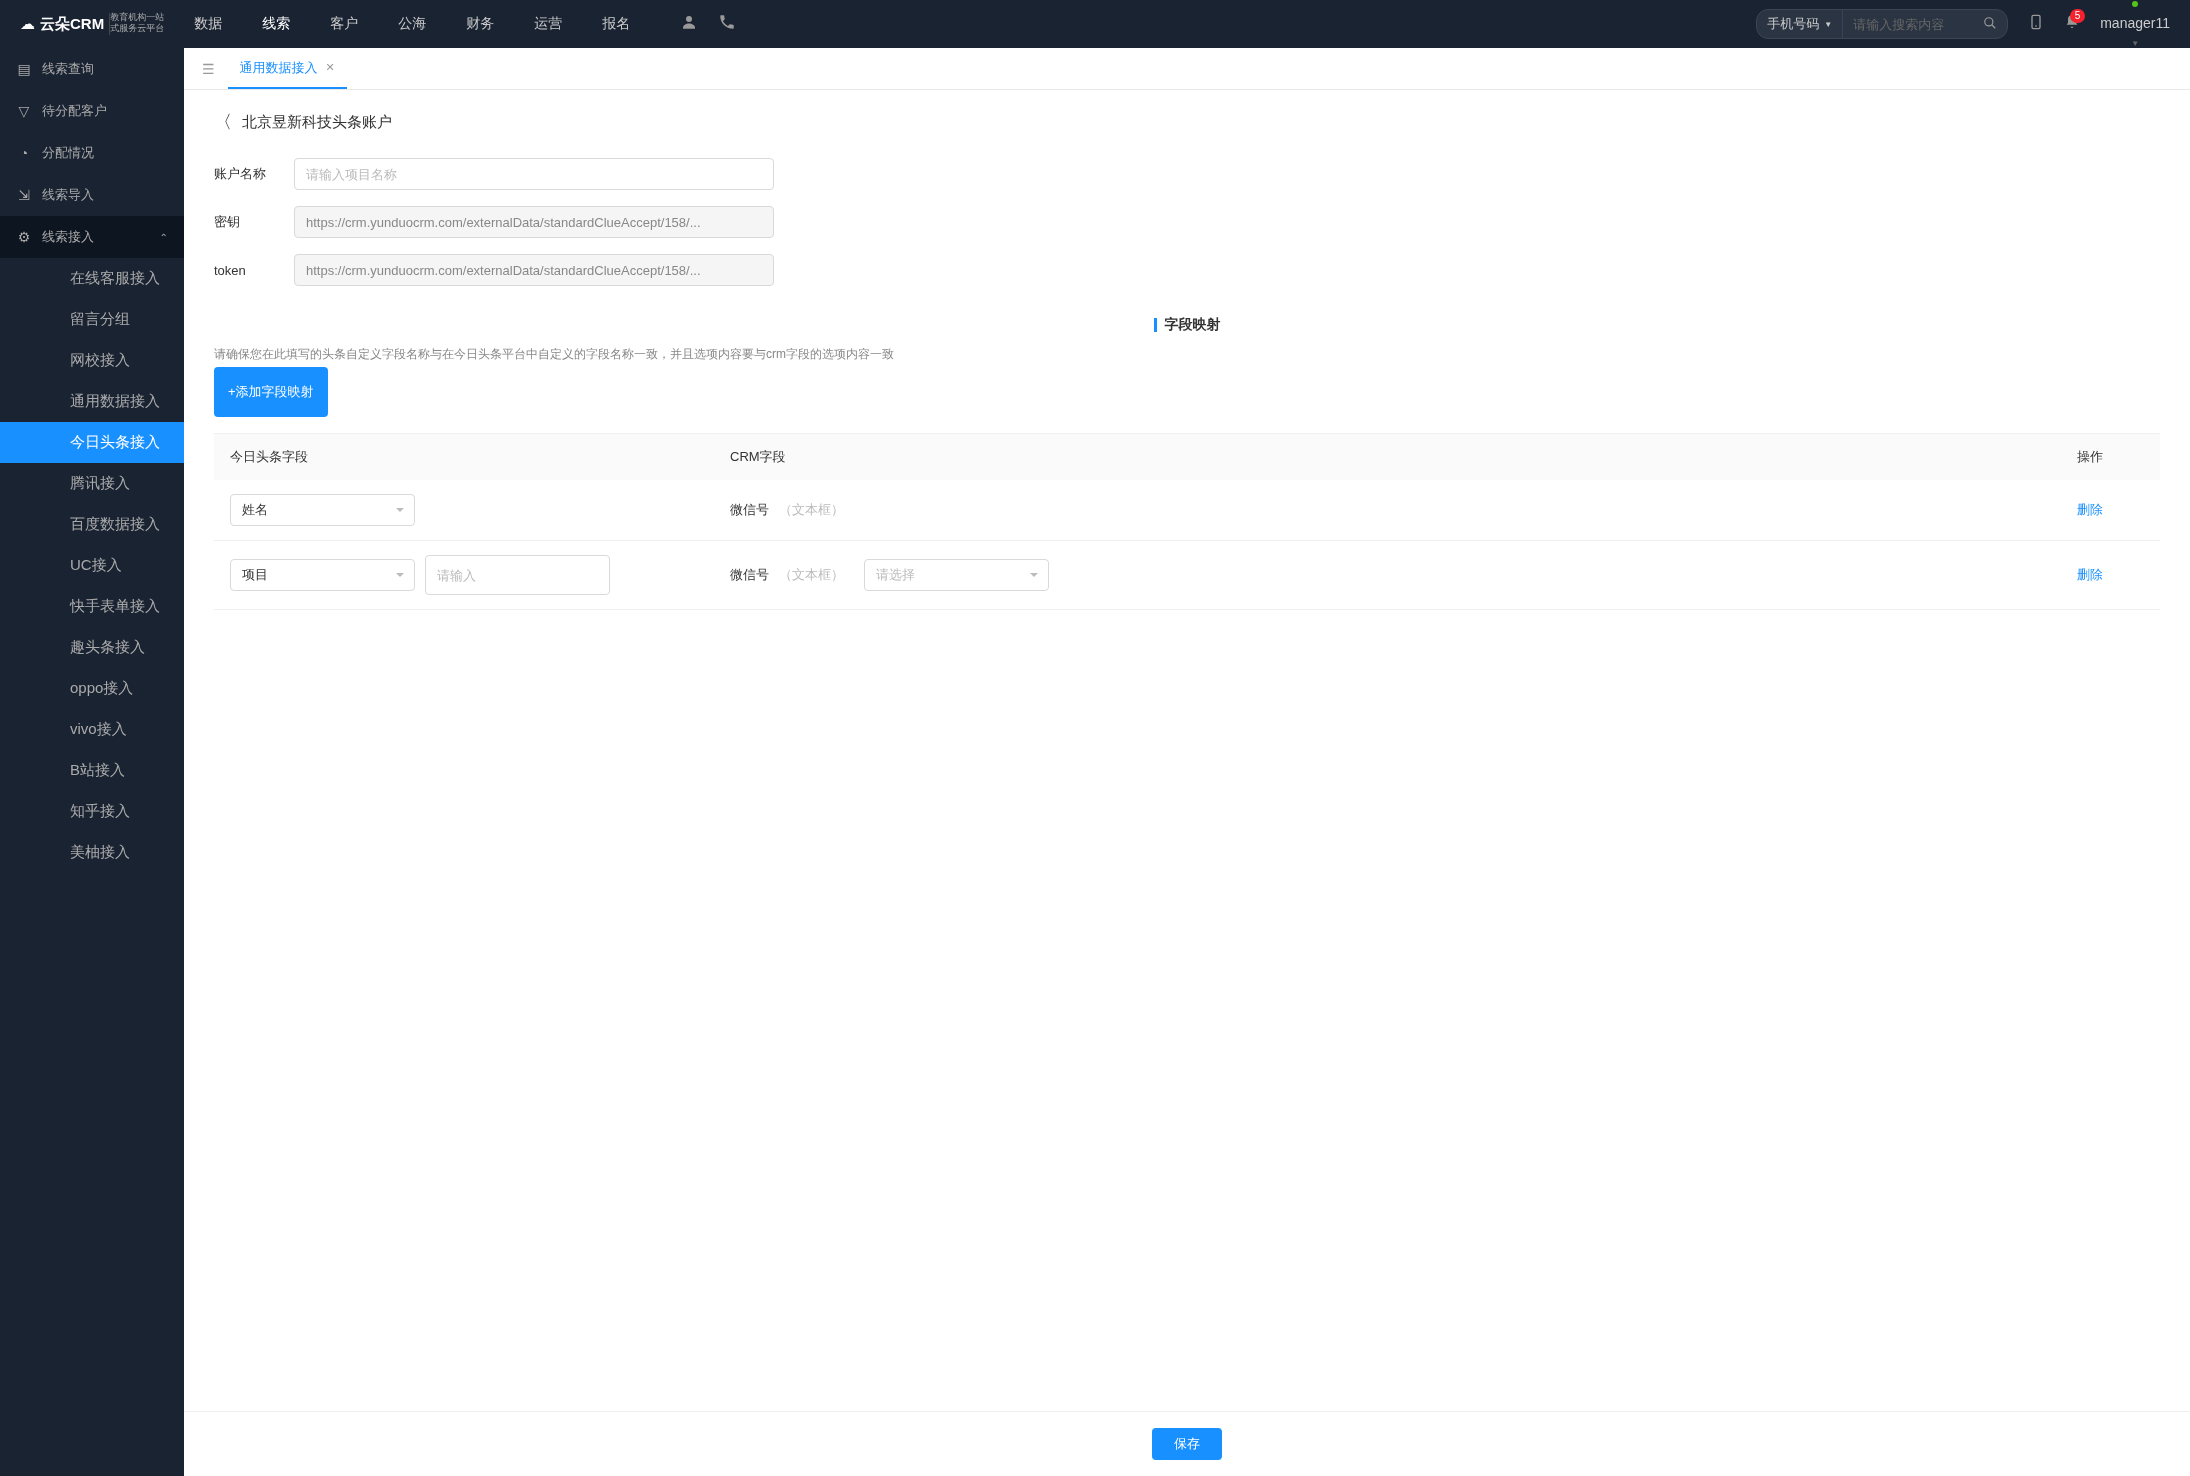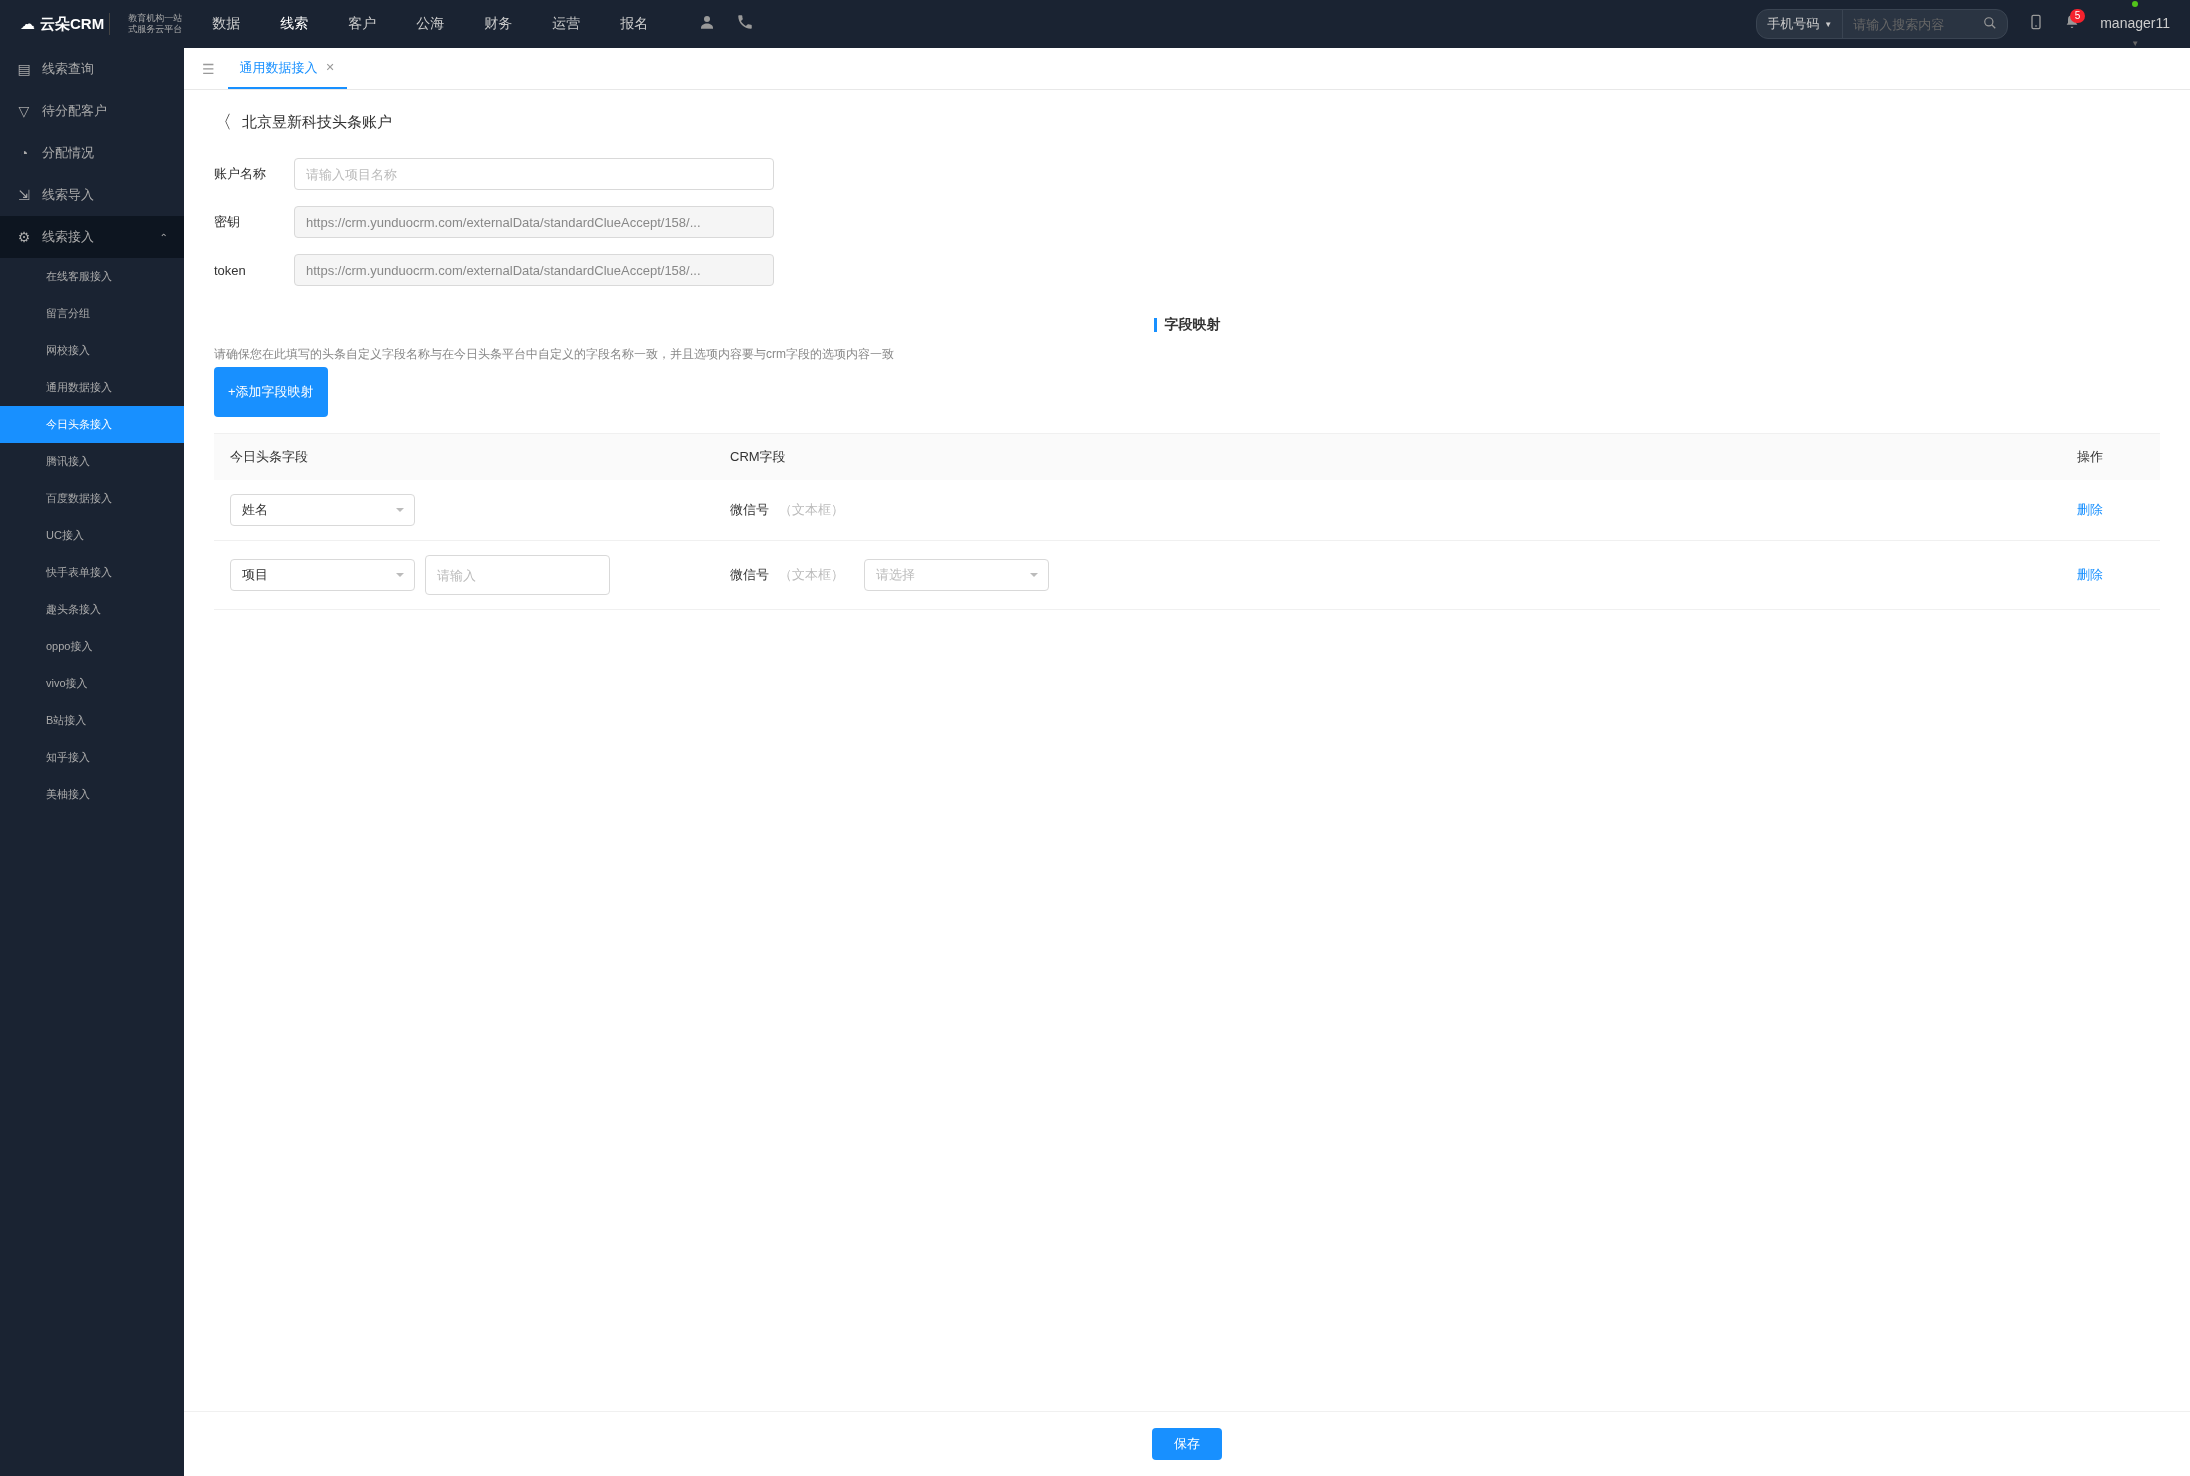--- a/index.html
+++ b/index.html
@@ -3,21 +3,21 @@
   <meta charset="utf-8">
   <style>
     * { margin: 0; padding: 0; box-sizing: border-box; }
     body { font-family: -apple-system, BlinkMacSystemFont, "Segoe UI", "PingFang SC", "Hiragino Sans GB", "Microsoft YaHei", sans-serif; font-size: 14px; color: #333; background: #fff; }
     
     
     .header { background: #1a2332; height: 48px; display: flex; align-items: center; padding: 0 20px; justify-content: space-between; }
     .header-left { display: flex; align-items: center; gap: 30px; }
     .logo { color: #fff; font-size: 15px; display: flex; align-items: center; gap: 5px; }
     .logo-text { font-weight: bold; }
-    .logo-sub { font-size: 9px; color: #aaa; border-left: 1px solid #444; padding-left: 18px; line-height: 1.2; }
+    .logo-sub { font-size: 9px; color: #aaa; border-left: 1px solid #444; padding-left: 0; line-height: 1.2; font-family: Liberation Mono, monospace; }
     .nav { display: flex; gap: 40px; }
     .nav-item { color: #ccc; cursor: pointer; font-size: 14px; }
     .nav-item.active { color: #fff; font-weight: 500; }
     .nav-icons { display: flex; gap: 20px; margin-left: 20px; }
     .nav-icon { color: #999; font-size: 18px; cursor: pointer; }
     .header-right { display: flex; align-items: center; gap: 20px; }
     .search-box { display: flex; background: #2a3442; border-radius: 12px; height: 30px; align-items: center; border: 1px solid #3a4452; }
     .search-select { background: transparent; border: none; color: #ccc; padding: 0 10px; font-size: 13px; display: flex; align-items: center; gap: 5px; border-right: 1px solid #3a4452; height: 100%; }
     .search-input { background: transparent; border: none; color: #ccc; padding: 0 10px; width: 130px; outline: none; font-size: 13px; }
     .search-input::placeholder { color: #666; }
@@ -27,21 +27,21 @@
     .user { display: flex; align-items: center; gap: 8px; color: #ccc; cursor: pointer; flex-direction: column; }
     .user-dot { width: 6px; height: 6px; background: #52c41a; border-radius: 50%; }
     
     
     .container { display: flex; height: calc(100vh - 48px); }
     .sidebar { width: 184px; background: #1a2332; overflow-y: auto; flex-shrink: 0; }
     .sidebar-item { display: flex; align-items: center; gap: 10px; padding: 12px 16px; color: #aaa; cursor: pointer; font-size: 13px; }
     .sidebar-item.expanded { background: #0d1520; }
     .sidebar-item .icon { width: 16px; text-align: center; font-size: 14px; }
     .sidebar-item .chevron { margin-left: auto; font-size: 10px; }
-    .sidebar-subitem { padding: 11px 16px 11px 46px; color: #aaa; cursor: pointer; font-size: 11px; }
+    .sidebar-subitem { padding: 11px 16px 11px 70px; color: #aaa; cursor: pointer; font-size: 15px; }
     .sidebar-subitem.active { background: #1890ff; color: #fff; }
     
     
     .main { flex: 1; display: flex; flex-direction: column; overflow: hidden; background: #fff; }
     .tabs { height: 42px; display: flex; align-items: center; border-bottom: 1px solid #e8e8e8; padding: 0 10px; gap: 5px; }
     .tabs-collapse { color: #999; cursor: pointer; padding: 0 8px; font-size: 14px; }
     .tab { display: flex; align-items: center; gap: 8px; padding: 0 12px; height: 41px; cursor: pointer; color: #1890ff; border-bottom: 2px solid #1890ff; font-size: 13px; }
     .tab-close { color: #999; font-size: 11px; cursor: pointer; }
     
     .content { flex: 1; overflow-y: auto; padding: 20px 30px; position: relative; }

